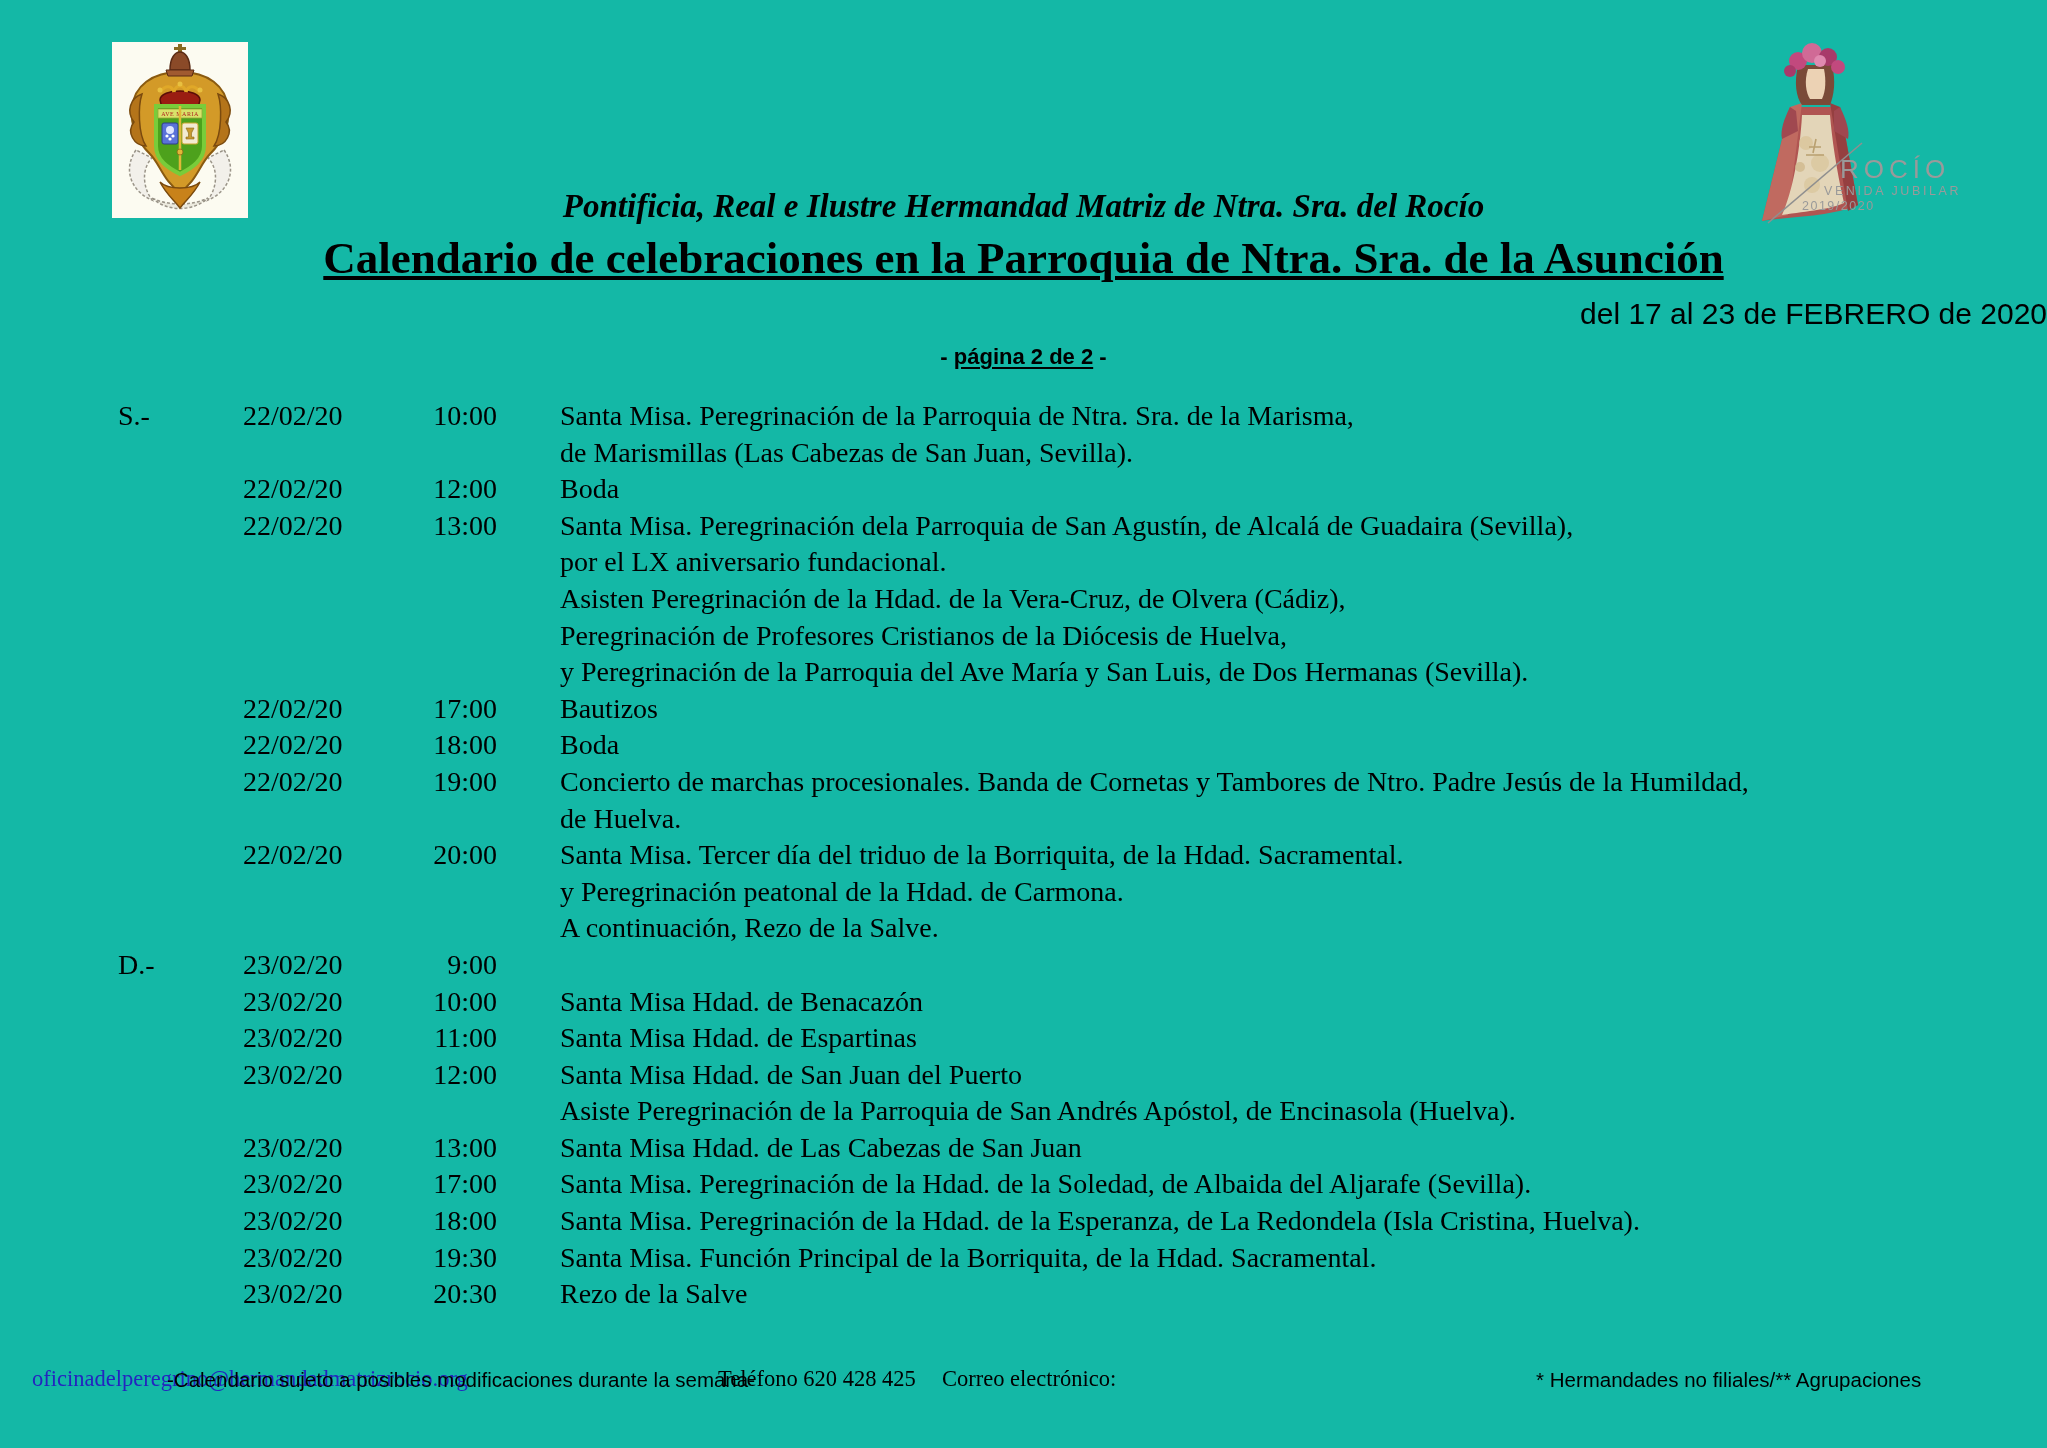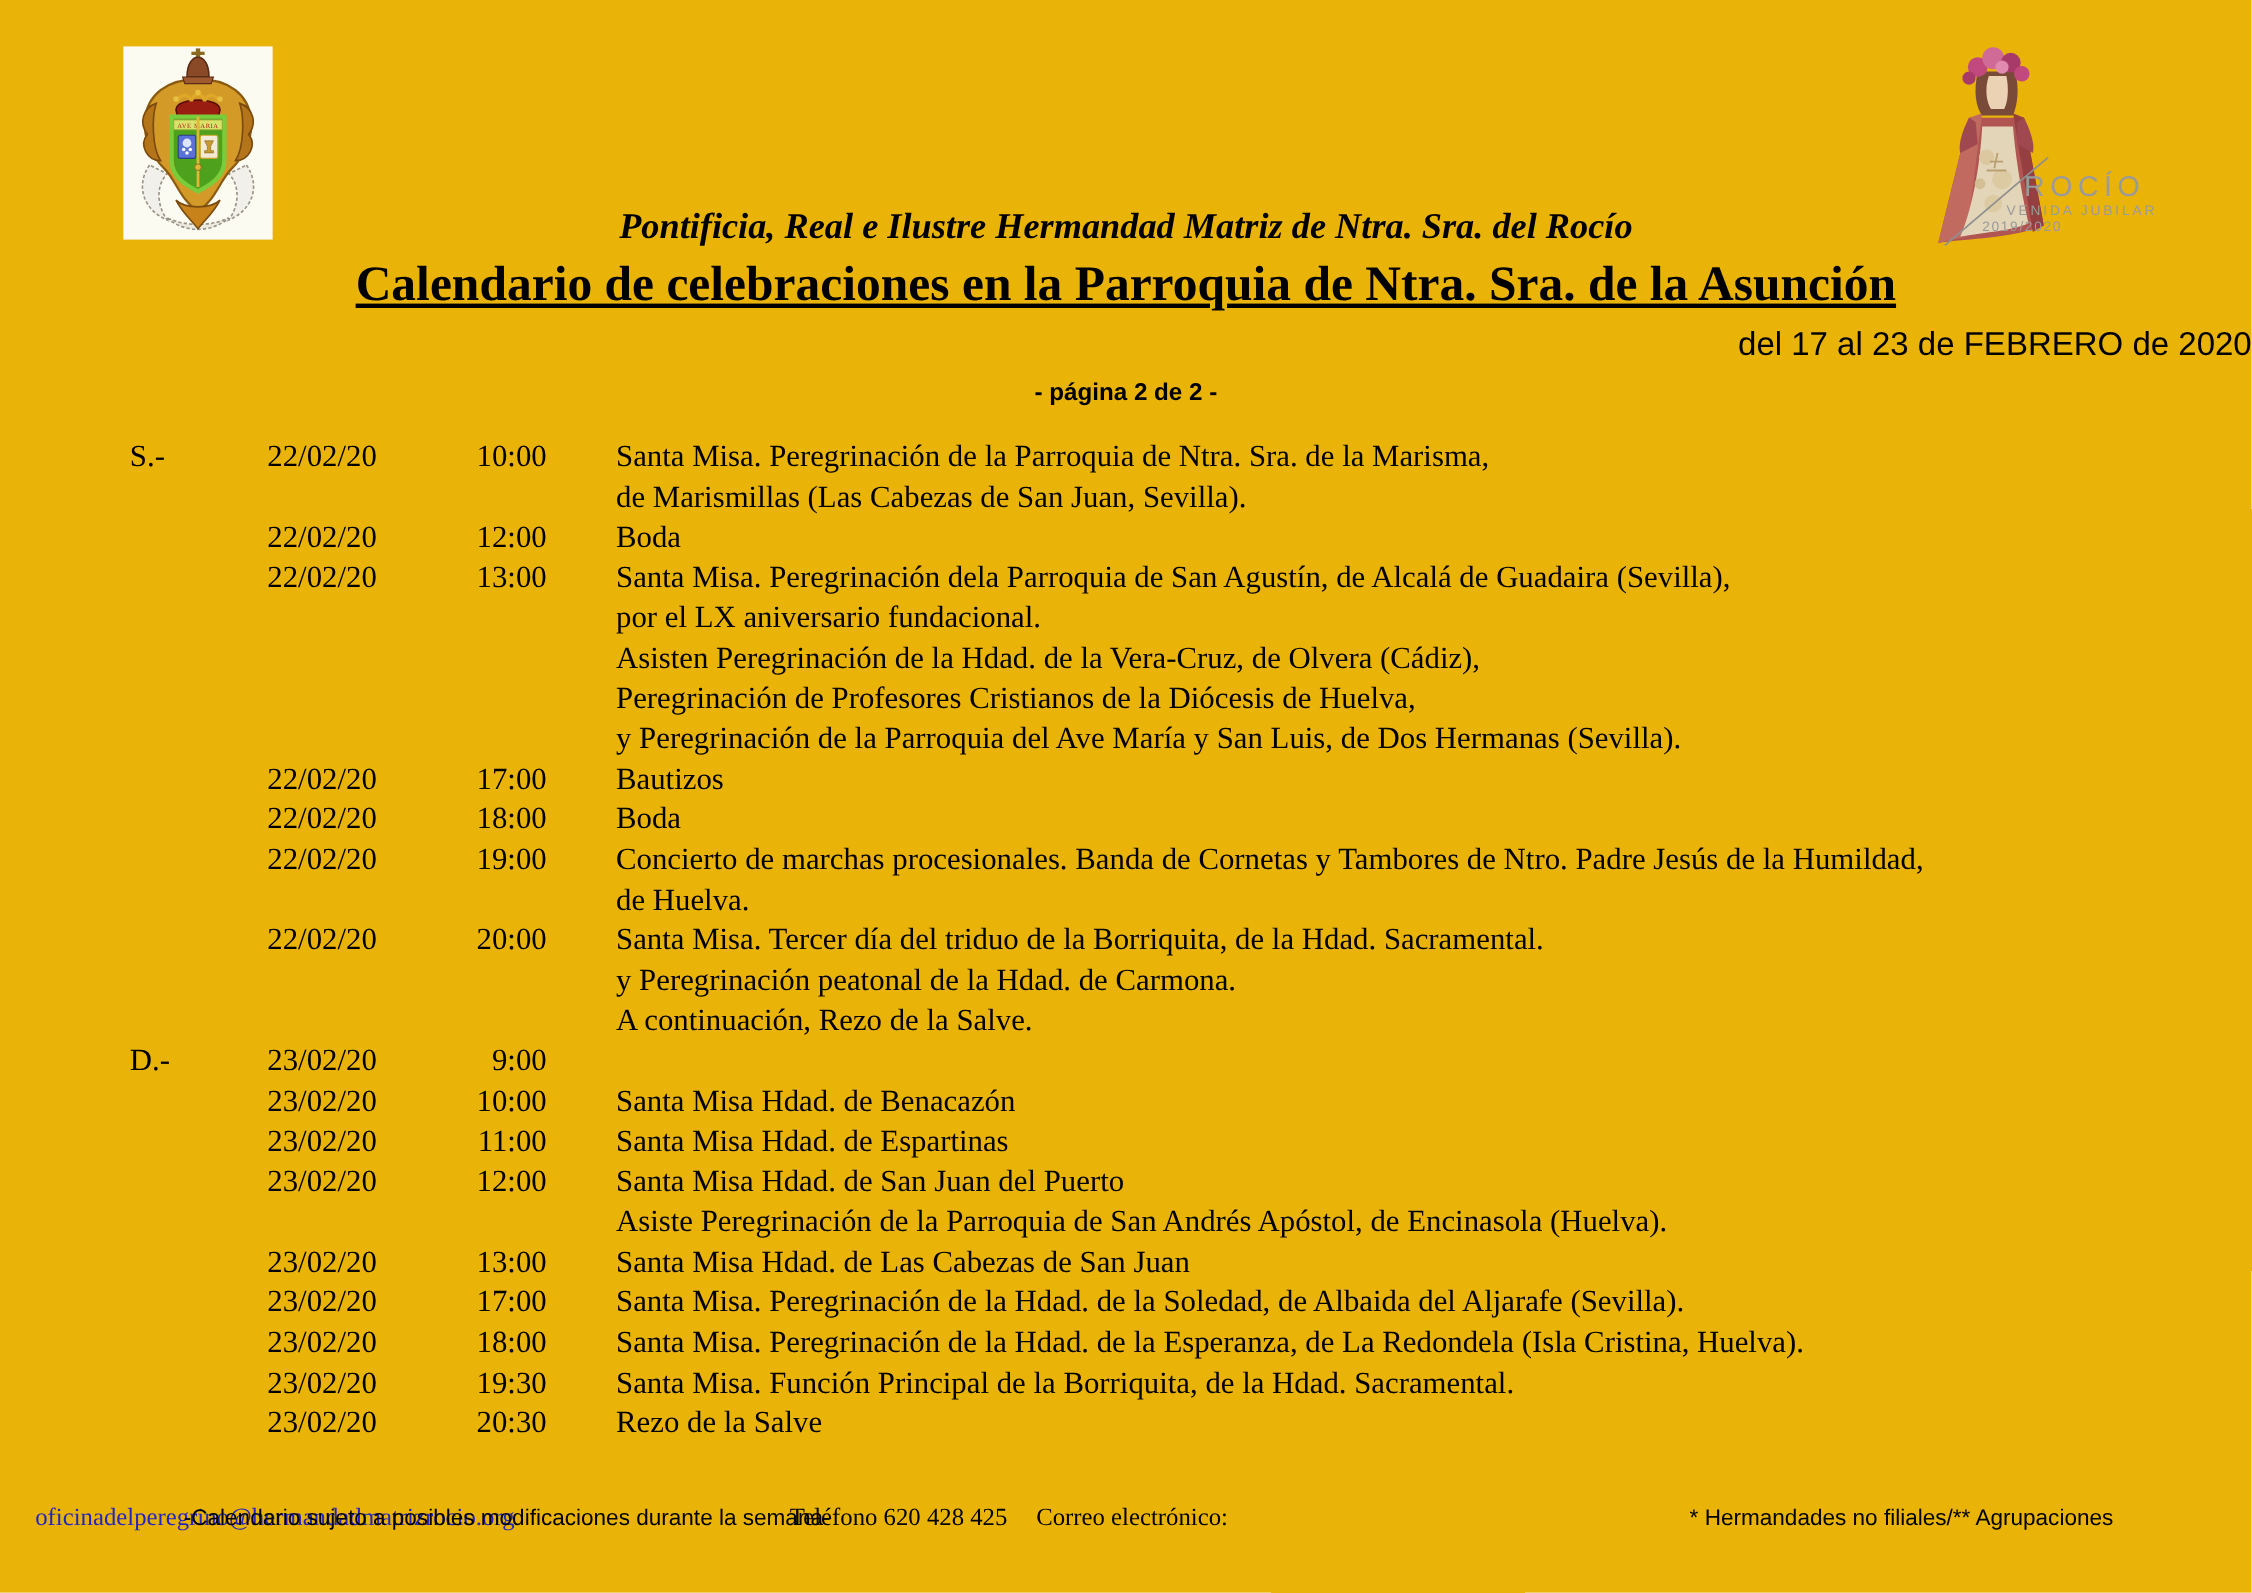--- a/index.html
+++ b/index.html
@@ -1,31 +1,31 @@
 <!DOCTYPE html>
 <html style="--link-blue: #2424c0;"><head>
 <meta charset="utf-8">
 <style>
   html,body{margin:0;padding:0;background:#ffffff;}
-  .page{position:relative;width:2047px;height:1448px;background:#eab308;overflow:hidden;
+  .page{position:relative;width:2047px;height:1448px;background:#14b8a6;overflow:hidden;
         font-family:"Liberation Serif", serif;color:#000;}
 
   
   .crest-logo{position:absolute;left:112px;top:42px;width:136px;height:176px;}
   .rocio-logo{position:absolute;left:1740px;top:35px;width:270px;height:195px;}
 
   .org-title{position:absolute;left:0;right:0;top:186px;text-align:center;
              font-style:italic;font-weight:bold;font-size:33px;line-height:40px;}
   .main-title{position:absolute;left:0;right:0;top:231px;text-align:center;
               font-weight:bold;font-size:45px;line-height:54px;letter-spacing:0px;text-decoration:underline;}
   .date-range{position:absolute;left:0;right:0;top:296px;text-align:right;
               font-family:"Liberation Sans", sans-serif;font-size:30px;line-height:36px;margin-left:20px;}
   .page-line{position:absolute;left:0;right:0;top:343px;text-align:center;
              font-family:"Liberation Sans", sans-serif;font-weight:bold;font-size:22px;line-height:27px;}
-  .page-line .u{text-underline-offset:3px;}
+  .page-line .u{text-decoration:underline;text-underline-offset:3px;}
 
   
   .schedule{position:absolute;left:0;top:398px;right:0;font-size:28px;line-height:36.6px;}
   .row{display:grid;grid-template-columns:125px 120px 134px 1fr;padding-left:118px;align-items:start;}
   .c-day{white-space:nowrap;}
   .c-date{white-space:nowrap;}
   .c-time{text-align:right;white-space:nowrap;}
   .c-desc{padding-left:63px;}
   .desc-line{white-space:nowrap;}
 

